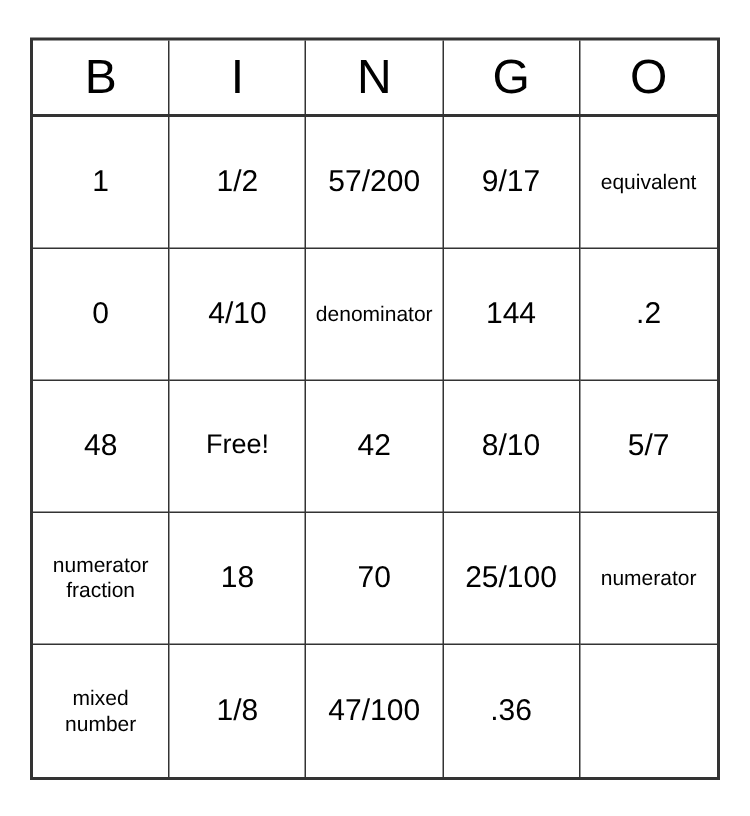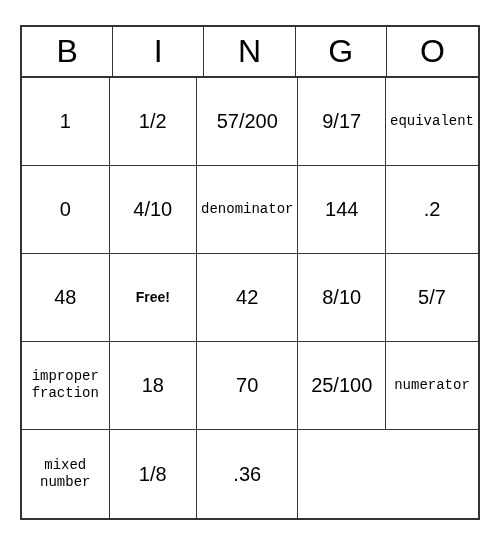--- a/index.html
+++ b/index.html
@@ -62,26 +62,25 @@
     .bingo-cell:nth-child(5n) {
       border-right: none;
     }
 
     .bingo-cell:nth-child(n+21) {
       border-bottom: none;
     }
 
     .bingo-cell.small-text {
       font-size: 14px;
-      font-family: Liberation Mono, monospace;
     }
 
     .bingo-cell.free {
-      font-size: 14px;
-      font-weight: bold;
+      font-size: 18px;
+      font-weight: normal;
     }
   </style>
 </head>
 <body>
 
 <div class="bingo-card">
   <div class="bingo-header">
   <div class="bingo-header-cell">B</div>
       <div class="bingo-header-cell">I</div>
       <div class="bingo-header-cell">N</div>
@@ -97,22 +96,23 @@
       <div class="bingo-cell">0</div>
       <div class="bingo-cell">4/10</div>
       <div class="bingo-cell small-text">denominator</div>
       <div class="bingo-cell">144</div>
       <div class="bingo-cell">.2</div>
       <div class="bingo-cell">48</div>
       <div class="bingo-cell free">Free!</div>
       <div class="bingo-cell">42</div>
       <div class="bingo-cell">8/10</div>
       <div class="bingo-cell">5/7</div>
-      <div class="bingo-cell small-text">improper fraction</div>
+      <div class="bingo-cell small-text">numerator fraction</div>
       <div class="bingo-cell">18</div>
       <div class="bingo-cell">70</div>
       <div class="bingo-cell">25/100</div>
       <div class="bingo-cell small-text">numerator</div>
       <div class="bingo-cell small-text">mixed number</div>
       <div class="bingo-cell">1/8</div>
+      <div class="bingo-cell">47/100</div>
       <div class="bingo-cell">.36</div>
     </div>
 </div>
 
 </body></html>

